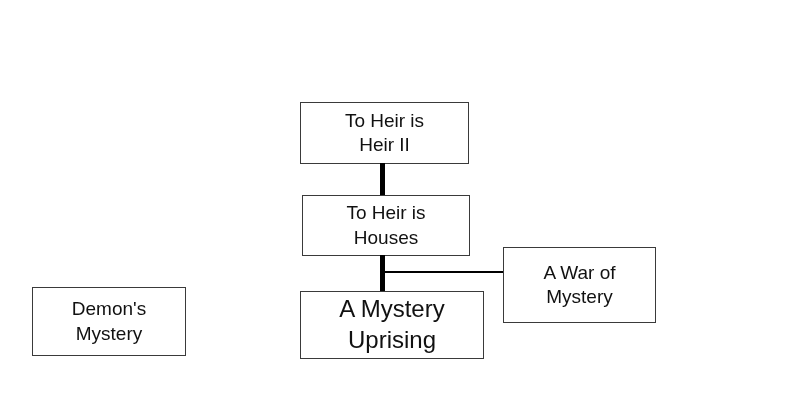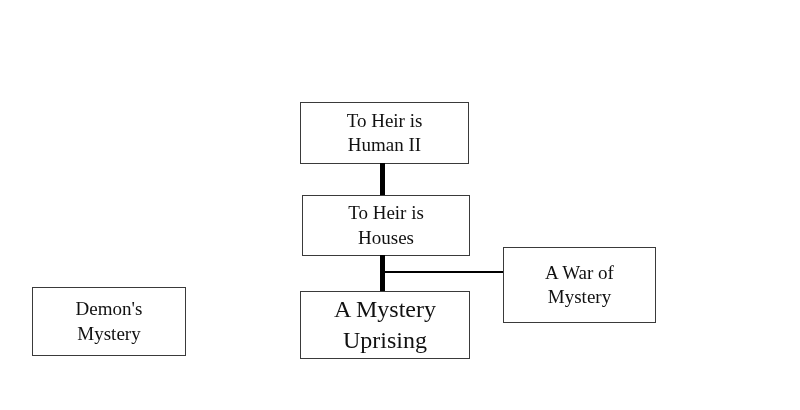--- a/index.html
+++ b/index.html
@@ -7,21 +7,21 @@
     margin: 0;
     padding: 0;
     background: #ffffff;
   }
   #canvas {
     position: relative;
     width: 800px;
     height: 410px;
     background: #ffffff;
     overflow: hidden;
-    font-family: Liberation Serif, serif;
+    font-family: Liberation Sans, sans-serif;
     color: #000000;
   }
   .node {
     position: absolute;
     box-sizing: border-box;
     border: 1px solid #3a3a3a;
     background: #ffffff;
     display: flex;
     flex-direction: column;
     align-items: center;
@@ -46,21 +46,21 @@
   #node-heir1 {
     left: 302px;
     top: 195px;
     width: 168px;
     height: 61px;
     font-size: 19px;
   }
   #node-mystery {
     left: 300px;
     top: 291px;
-    width: 170px;
+    width: 184px;
     height: 68px;
     font-size: 24px;
   }
   #node-war {
     left: 503px;
     top: 247px;
     width: 153px;
     height: 76px;
     font-size: 19px;
   }
@@ -99,21 +99,21 @@
     height: 2px;
   }
 </style>
 </head>
 <body>
 
 <div id="canvas">
 
   <div class="node" id="node-heir2">
     <span class="line1">To Heir is</span>
-    <span class="line2">Human II</span>
+    <span class="line2">Heir II</span>
   </div>
 
   <div class="connector-v" id="conn-heir2-heir1"></div>
 
   <div class="node" id="node-heir1">
     <span class="line1">To Heir is</span>
     <span class="line2">Houses</span>
   </div>
 
   <div class="connector-v" id="conn-heir1-mystery"></div>

